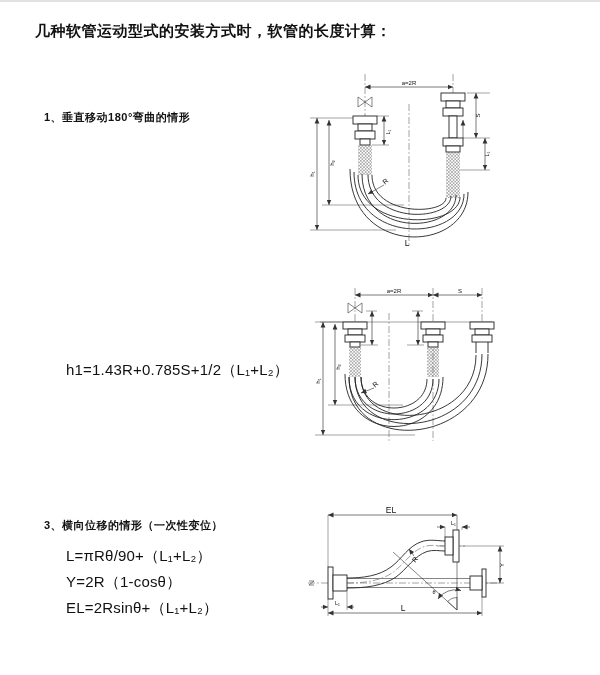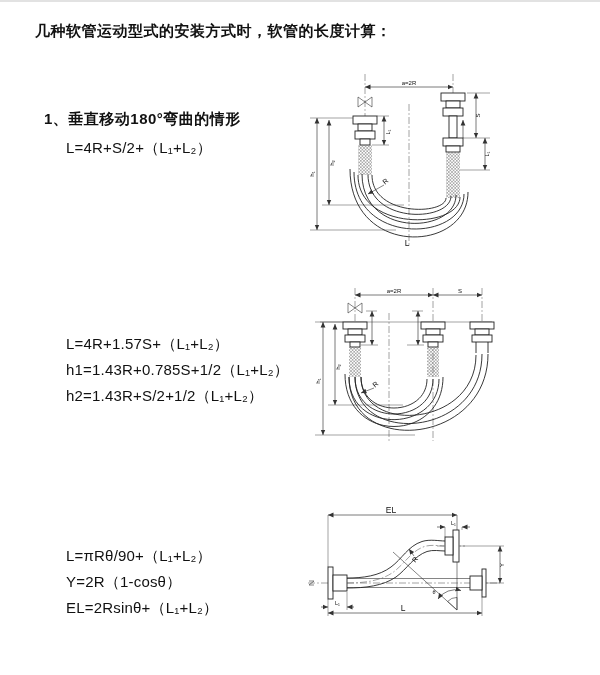--- a/index.html
+++ b/index.html
@@ -2,21 +2,21 @@
 <html><head>
 <meta charset="utf-8">
 <style>
   html,body{margin:0;padding:0;background:#fff;}
   .page{
     position:relative;width:600px;height:675px;background:#ffffff;overflow:hidden;
     font-family:"Liberation Sans","DejaVu Sans",sans-serif;color:#111;text-align:center;
   }
   .hairline{position:absolute;left:0;top:0;width:600px;height:2px;background:#e2e2e2;}
   .title{position:absolute;left:35px;top:22px;font-size:15px;font-weight:bold;letter-spacing:0.5px;white-space:nowrap;}
-  .h{position:absolute;font-size:15px;font-weight:bold;letter-spacing:0.5px;white-space:nowrap;}
+  .h{position:absolute;font-size:11px;font-weight:bold;letter-spacing:0.5px;white-space:nowrap;}
   .f{position:absolute;font-size:15px;letter-spacing:0.2px;white-space:nowrap;}
   svg.diag{position:absolute;}
   svg text{fill:#111;font-family:"Liberation Sans","DejaVu Sans",sans-serif;}
   .t55{font-size:5.5px}.t6{font-size:6px}.t7{font-size:7px}.t8{font-size:8.5px}
   .cl{stroke:#555;stroke-width:0.55;stroke-dasharray:7 2.2 1.6 2.2;fill:none}
   .dim{stroke:#333;stroke-width:0.65;fill:none}
   .ext{stroke:#444;stroke-width:0.5;fill:none}
   .hose{stroke:#222;stroke-width:0.9;fill:none}
   .thin{stroke:#333;stroke-width:0.6;fill:none}
   .fit{fill:#fff;stroke:#222;stroke-width:0.9}
@@ -24,26 +24,24 @@
 </style>
 </head>
 <body>
 
 <div class="page">
   <div class="hairline"></div>
 
   <div class="title">几种软管运动型式的安装方式时，软管的长度计算：</div>
 
   <div class="h" style="left:44px;top:110px">1、垂直移动180°弯曲的情形</div>
-  <div class="f" style="left:66px;top:139px">L=4R+S/2+（L₁+L₂）</div>
-
-  <div class="f" style="left:66px;top:335px">L=4R+1.57S+（L₁+L₂）</div>
+
   <div class="f" style="left:66px;top:361px">h1=1.43R+0.785S+1/2（L₁+L₂）</div>
-  <div class="f" style="left:66px;top:387px">h2=1.43R+S/2+1/2（L₁+L₂）</div>
-
+
+  <div class="h" style="left:44px;top:518px">3、横向位移的情形（一次性变位）</div>
   <div class="f" style="left:66px;top:547px">L=πRθ/90+（L₁+L₂）</div>
   <div class="f" style="left:66px;top:573px">Y=2R（1-cosθ）</div>
   <div class="f" style="left:66px;top:599px">EL=2Rsinθ+（L₁+L₂）</div>
 
   <svg class="diag" style="left:300px;top:68px" width="215" height="195" viewBox="0 0 215 195">
     <defs>
       <pattern id="braid1" width="3.2" height="3.2" patternUnits="userSpaceOnUse">
         <path d="M0,0 L3.2,3.2 M3.2,0 L0,3.2" stroke="#666" stroke-width="0.45"></path>
       </pattern>
       <marker id="aE1" markerWidth="6" markerHeight="8" refX="5.5" refY="4" orient="auto" markerUnits="userSpaceOnUse">

